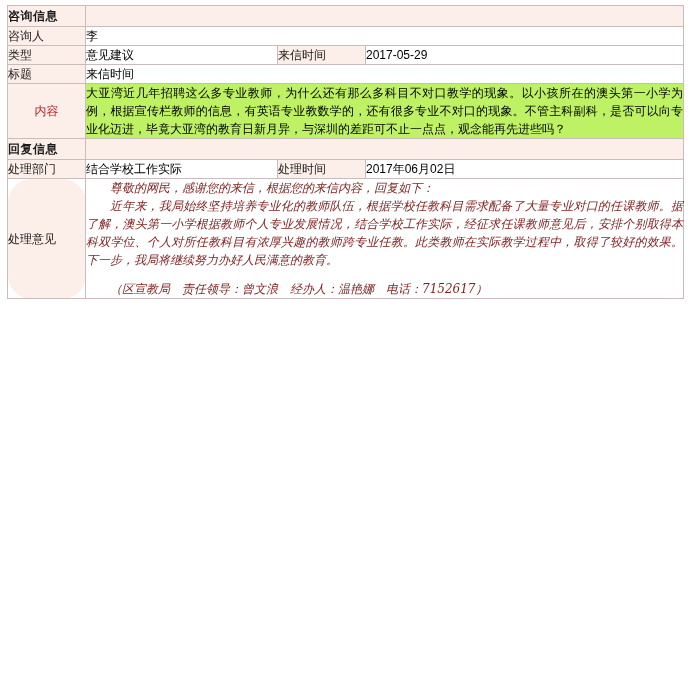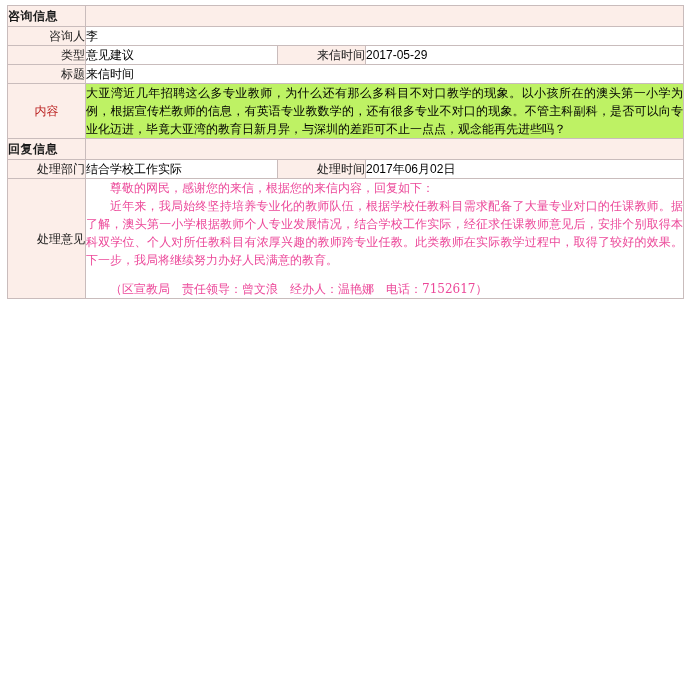--- a/index.html
+++ b/index.html
@@ -49,21 +49,20 @@
     height: 20px;
   }
   td.section-head-stub {
     background: #fceee9;
     border-left: 1px solid #c9bcbc;
   }
 
   
   td.label {
     background: #fceee9;
-    text-align: right;
     padding: 4px 6px 4px 4px;
     font-size: 12px;
     color: #1a1a1a;
     white-space: nowrap;
   }
   td.label-mid {
     background: #fceee9;
     text-align: center;
     vertical-align: middle;
     padding: 4px 4px;
@@ -88,41 +87,43 @@
     color: #000000;
   }
 
   
   td.reply-body {
     background: #ffffff;
     padding: 10px 12px 14px 10px;
     font-family: "DejaVu Serif", "Liberation Serif", serif;
     font-size: 18.5px;
     line-height: 1.92;
-    color: #ec4899;
+    color: #7f1d1d;
     text-align: justify;
     text-justify: inter-ideograph;
     vertical-align: top;
+    font-style: italic;
   }
   td.reply-body p {
     margin: 0;
   }
   td.reply-body p.indent {
     text-indent: 2em;
   }
   td.reply-body p.gap {
     margin-top: 0.95em;
   }
   td.reply-label {
     background: #fceee9;
-    text-align: right;
+    text-align: left;
     vertical-align: middle;
     font-size: 12px;
     color: #1a1a1a;
     font-family: "Liberation Sans", "DejaVu Sans", sans-serif;
+    border-radius: 24px;
   }
 </style>
 </head>
 <body>
 
 <div class="page">
   <table class="info-table">
     <colgroup>
       <col style="width:78px">
       <col style="width:192px">

